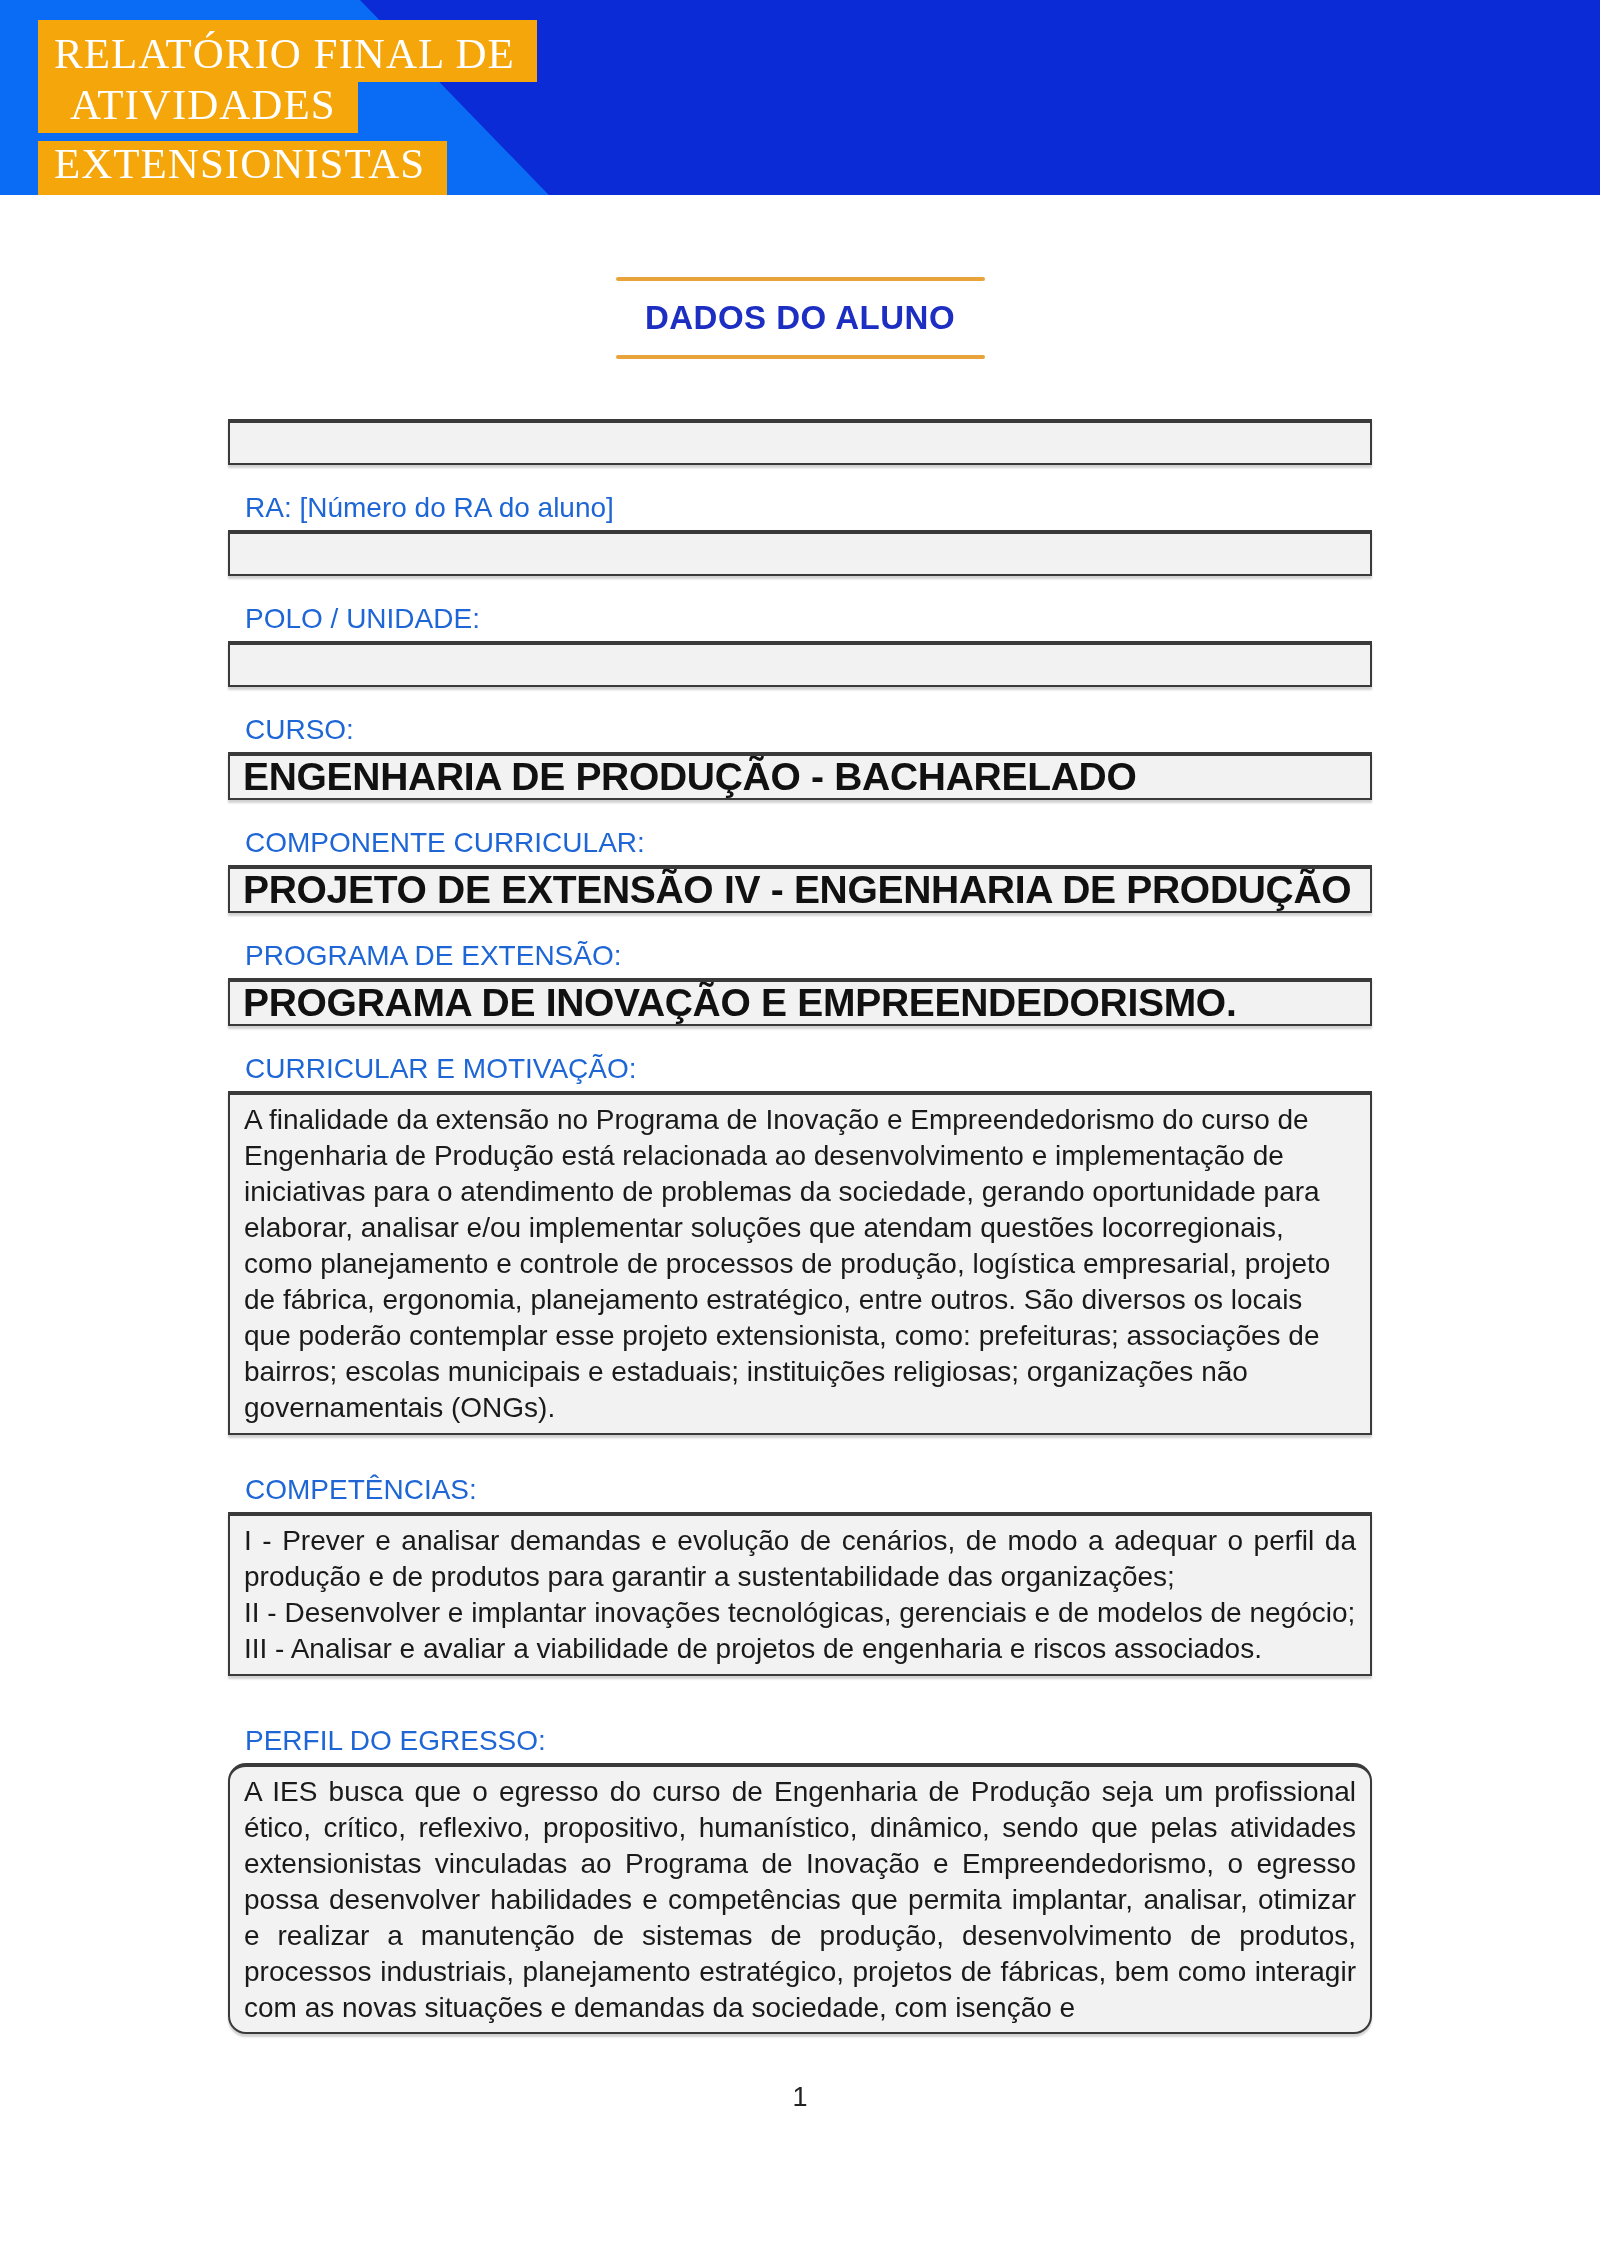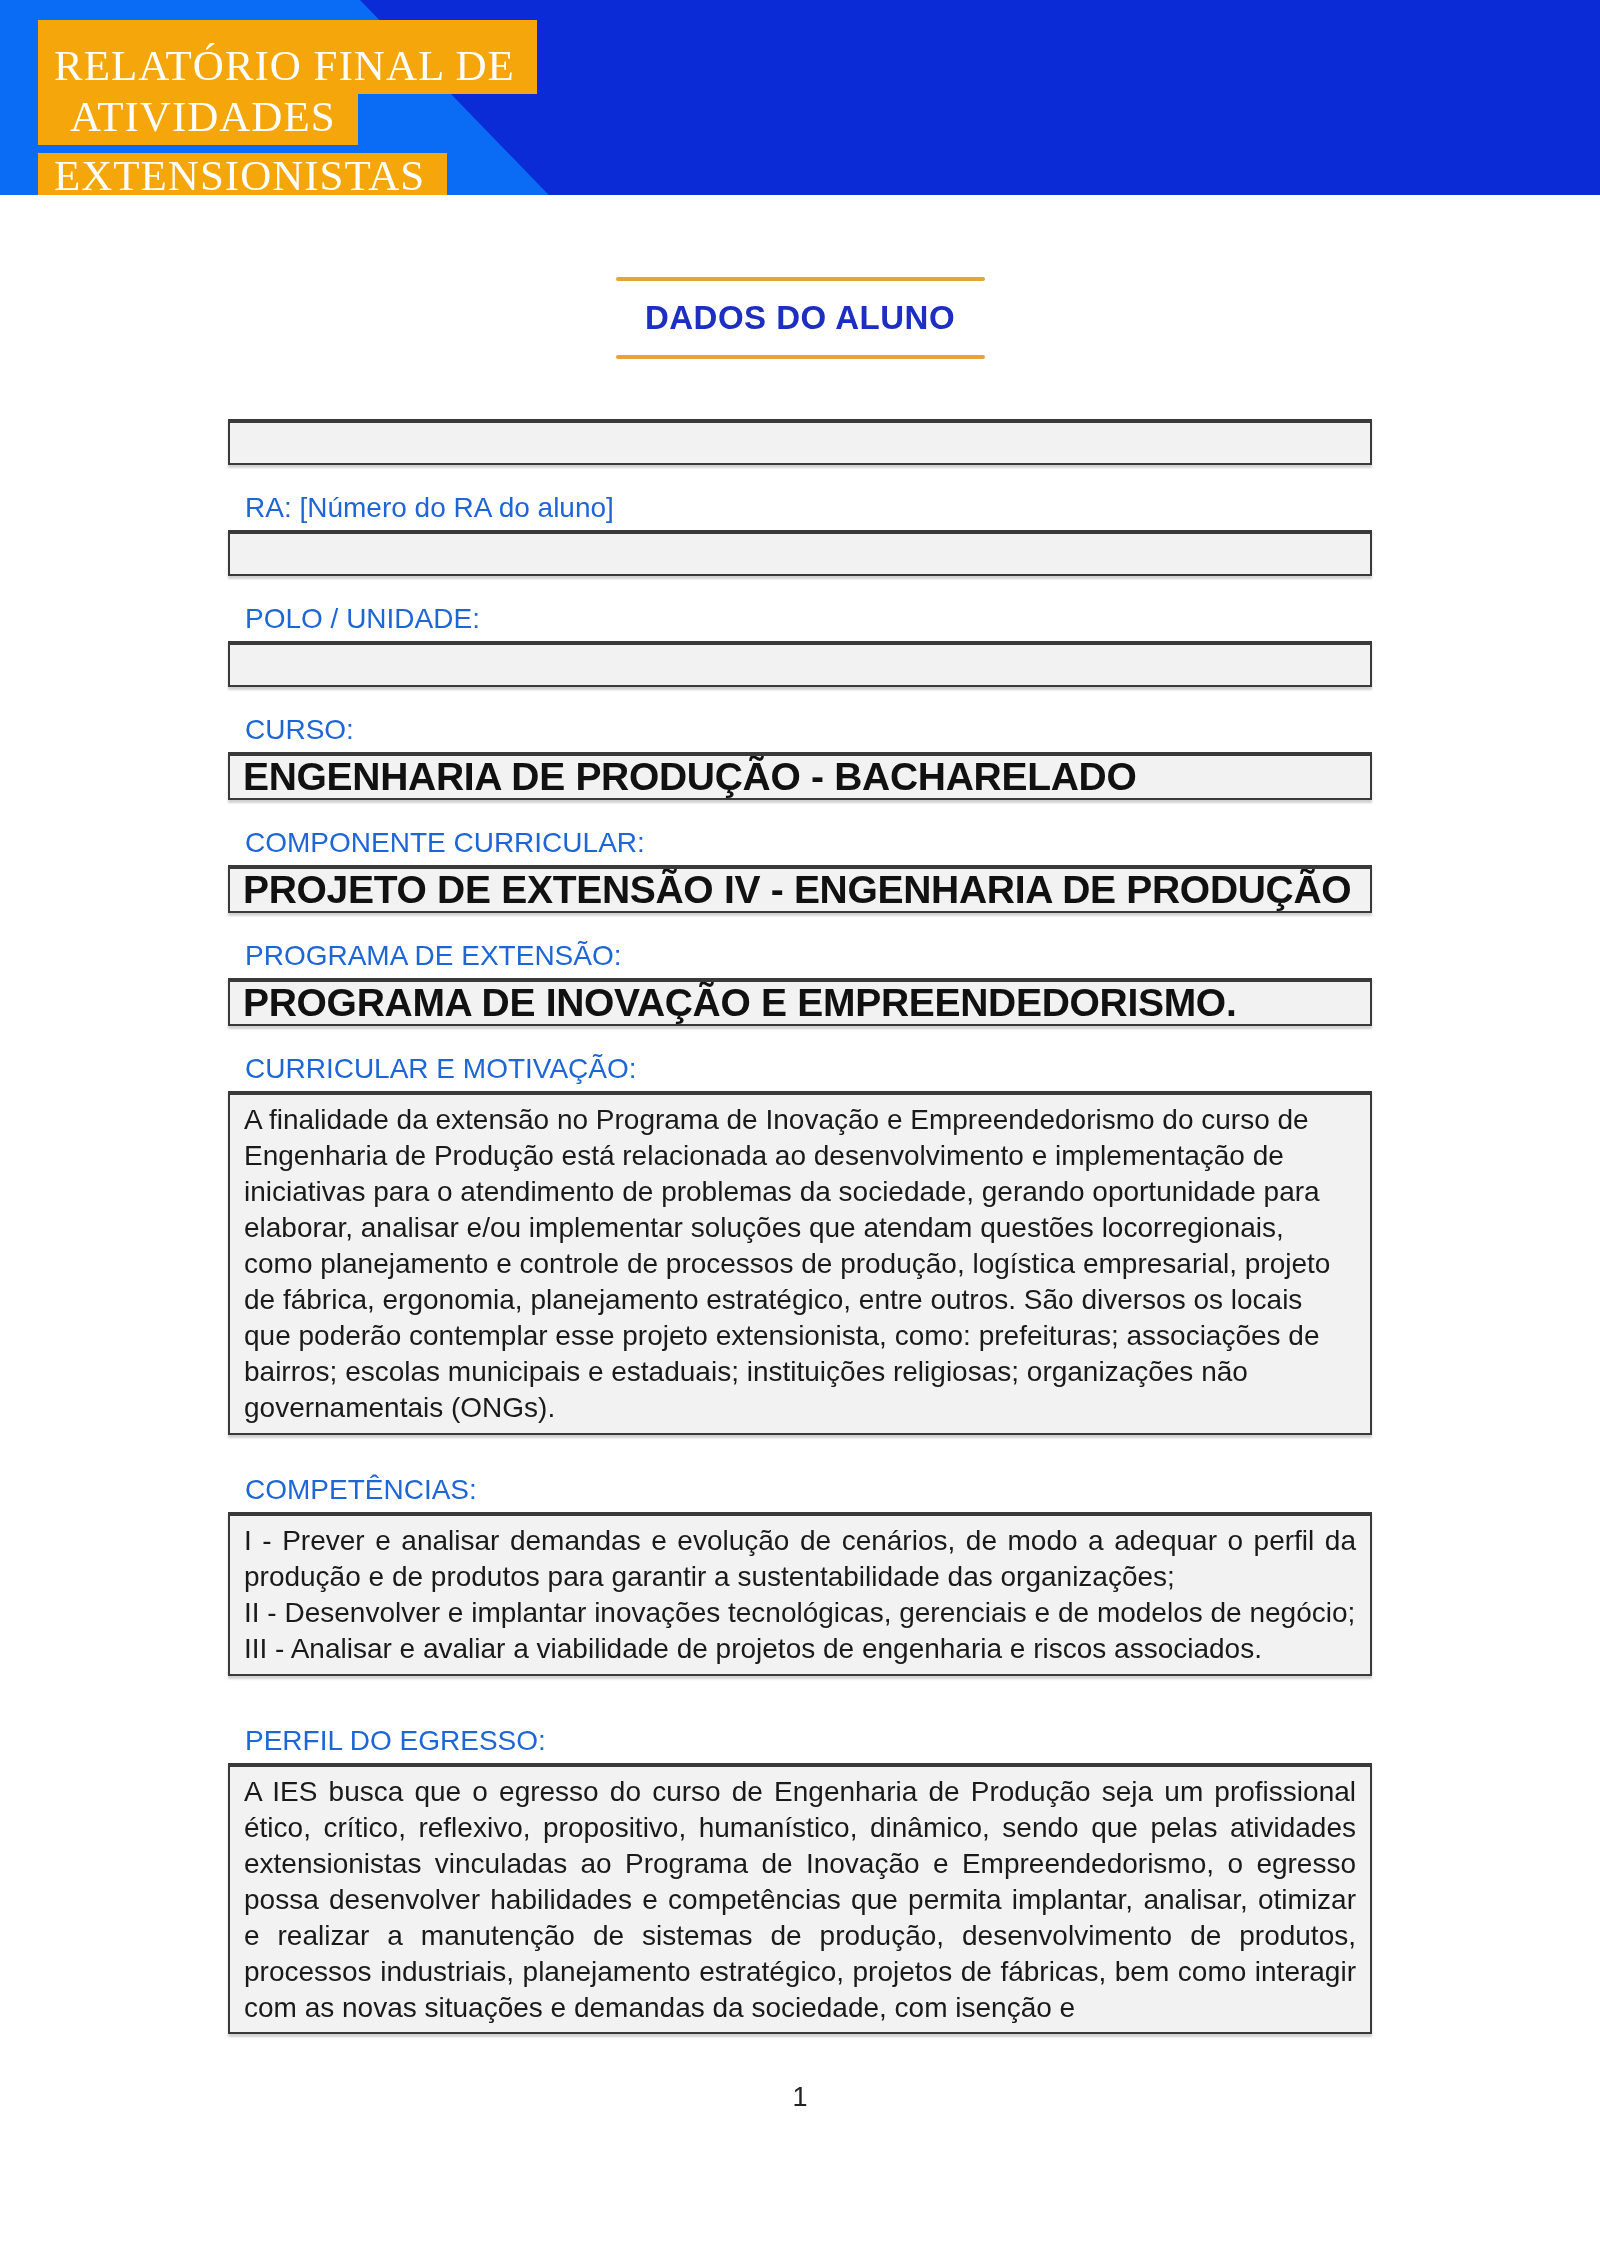--- a/index.html
+++ b/index.html
@@ -29,21 +29,21 @@
   .banner-line {
     display: table;
     background: #F5A60A;
     color: #FFFFFF;
     font-family: "Liberation Serif", serif;
     font-size: 43px;
     line-height: 1.0;
     letter-spacing: 1px;
     white-space: nowrap;
   }
-  .banner-line-1 { padding: 24px 22px 7px 16px; }
+  .banner-line-1 { padding: 12px 22px 7px 16px; }
   .banner-line-2 { padding: 1px 22px 7px 32px; }
   .banner-line-3 { padding: 1px 22px 10px 16px; margin-top: 8px; }
 
   
   .title-row {
     margin-top: 82px;
     display: flex; align-items: center; justify-content: center;
     gap: 18px;
     flex-direction: column;
   }
@@ -92,21 +92,21 @@
   }
   .para-box {
     padding: 7px 14px 7px 14px;
     font-size: 28px;
     line-height: 36px;
     color: #1a1a1a;
   }
   .para-left { text-align: left; }
   .para-justify { text-align: justify; }
   .para-box p { margin: 0; }
-  .perfil-box { max-height: 271px; overflow: hidden; }
+  .perfil-box { max-height: 271px; overflow: hidden; border-radius: 18px; }
 
   .page-number {
     margin-top: 48px;
     text-align: center;
     font-size: 27px;
     color: #222222;
   }
 </style>
 </head>
 <body>

